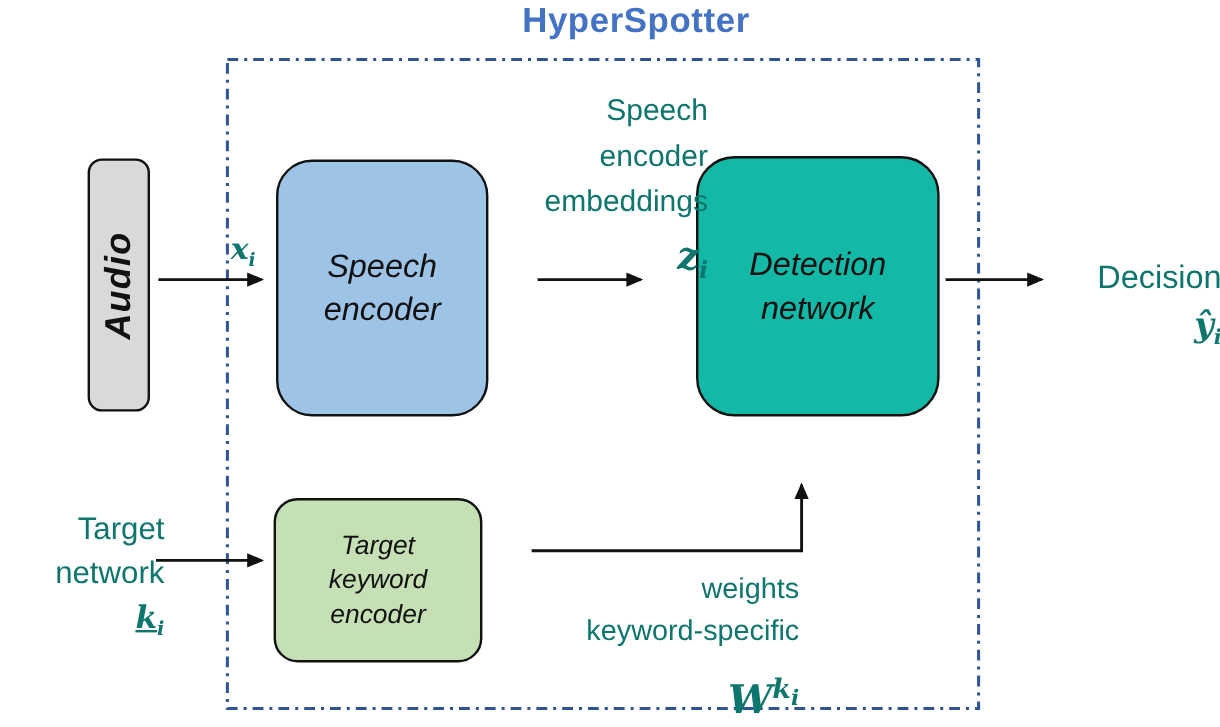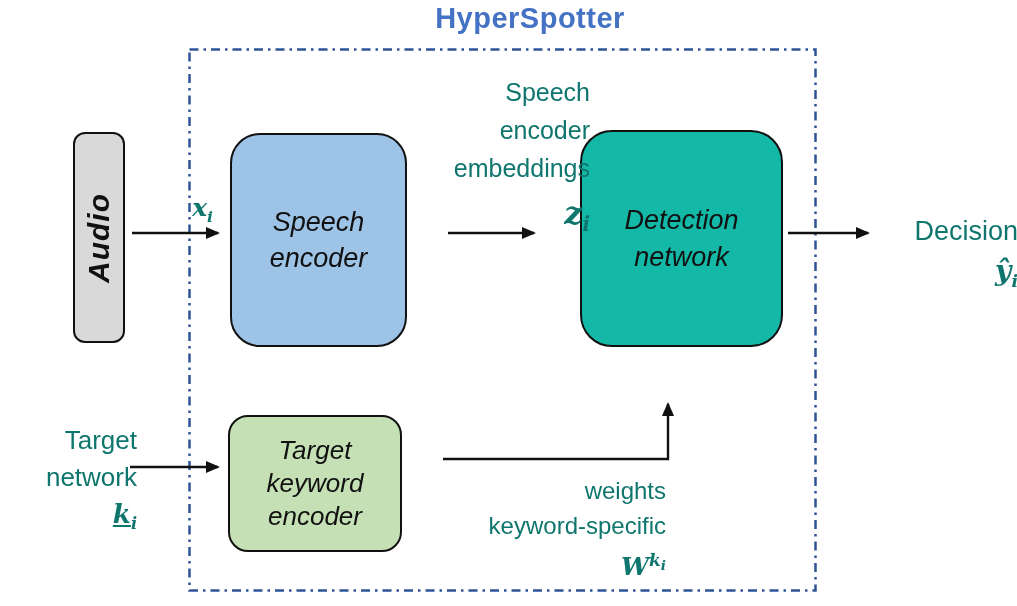--- a/index.html
+++ b/index.html
@@ -68,21 +68,21 @@
     background: #14b8a6;
     border-radius: 32px;
     font-size: 27px;
     line-height: 1.35;
     padding: 0 22px;
   }
   .target-box {
     left: 228px; top: 415px; width: 174px; height: 137px;
     background: #C5E0B4;
     border-radius: 20px;
-    font-size: 26px;
+    font-size: 22px;
     line-height: 1.28;
     padding: 0 24px;
   }
 
   .flabel {
     color: #0f766e;
     text-align: right;
   }
   .embeddings-label {
     left: 405px; top: 73px; width: 185px;
@@ -101,21 +101,21 @@
     left: 5px; top: 422px; width: 132px;
     font-size: 26px;
     line-height: 37px;
   }
   .target-math { font-size: 26px; text-decoration: underline; }
   .weights-block {
     left: 438px; top: 473px; width: 228px;
     font-size: 24px;
     line-height: 35px;
   }
-  .w-math { font-size: 25px; }
+  .w-math { font-size: 33px; margin-top: 15px; }
 
   .math {
     font-family: "DejaVu Serif", serif;
     font-style: italic;
     font-weight: bold;
   }
   .math sub {
     font-size: 0.62em;
     font-style: italic;
   }

